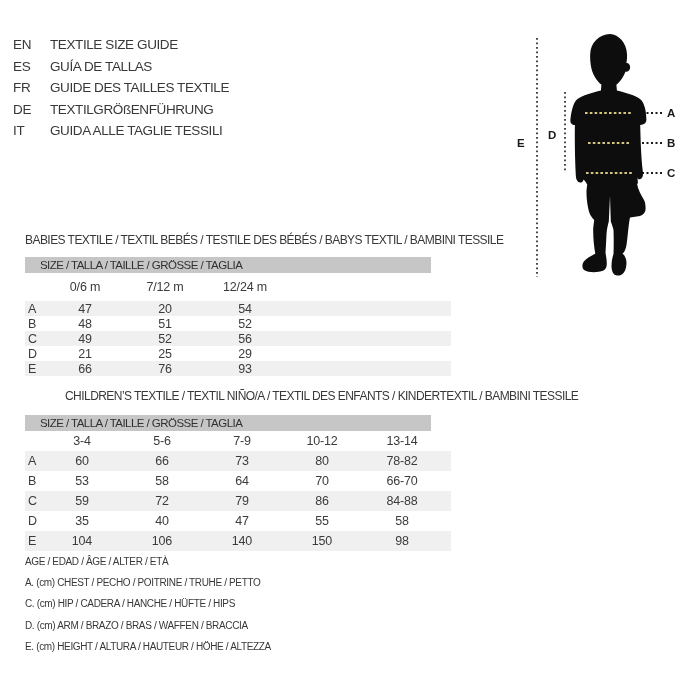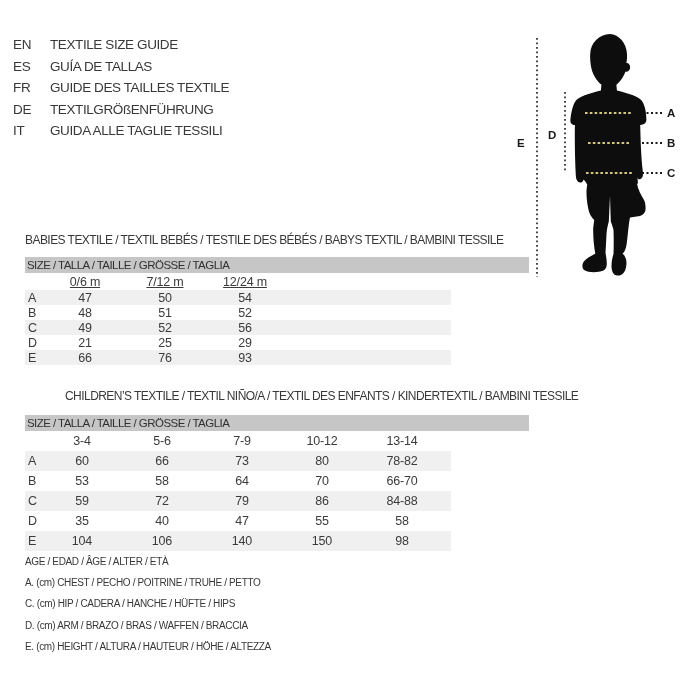--- a/index.html
+++ b/index.html
@@ -19,39 +19,39 @@
   .lang-code { width:37px; font-size:13.5px; letter-spacing:-0.3px; }
   .lang-title { font-size:13.5px; letter-spacing:-0.4px; }
 
   
   .section-title { left:25px; font-size:12px; letter-spacing:-0.55px; white-space:nowrap; }
   .title-babies { top:233px; }
   .title-children { top:389px;margin-left:40px; }
 
   
   .size-bar {
-    left:25px; width:504px; height:16px;
+    left:25px; width:406px; height:16px;
     background:#c6c6c6; color:#303030;
     font-size:11.5px; letter-spacing:-0.55px;
-    display:flex; align-items:center; padding-left:2px;
+    display:flex; align-items:center; padding-left:15px;
     white-space:nowrap;
   }
   .bar-babies { top:257px; }
   .bar-children { top:415px; }
 
   
   .size-table { border-collapse:collapse; table-layout:fixed; width:426px; }
   .size-table td {
     padding:0; font-size:12.5px; letter-spacing:-0.2px;
     text-align:center; vertical-align:middle; color:#3b3b3b;
   }
   .size-table td.rowlab { text-align:left; padding-left:3px; }
   .size-table tr.alt { background:#f0f0f0; }
   .tbl-babies { left:25px; top:273px; }
-  .tbl-babies tr.hdr td { height:17px;text-decoration:underline; }
+  .tbl-babies tr.hdr td { height:28px; }
   .tbl-babies tr td { height:15px; }
   .tbl-children { left:25px; top:431px; }
   .tbl-children tr td { height:20px; }
 
   
   .legend { left:25px; top:551px; }
   .legend-line { height:21.2px; display:flex; align-items:center;
     font-size:10px; letter-spacing:-0.35px; white-space:nowrap; }
 
   
@@ -178,21 +178,21 @@
       <tr class="hdr">
     <td class="rowlab"></td>
     <td>0/6 m</td>
     <td>7/12 m</td>
     <td>12/24 m</td>
     <td></td>
   </tr>
   <tr class="alt">
     <td class="rowlab">A</td>
     <td>47</td>
-    <td>50</td>
+    <td>20</td>
     <td>54</td>
     <td></td>
   </tr>
   <tr>
     <td class="rowlab">B</td>
     <td>48</td>
     <td>51</td>
     <td>52</td>
     <td></td>
   </tr>

